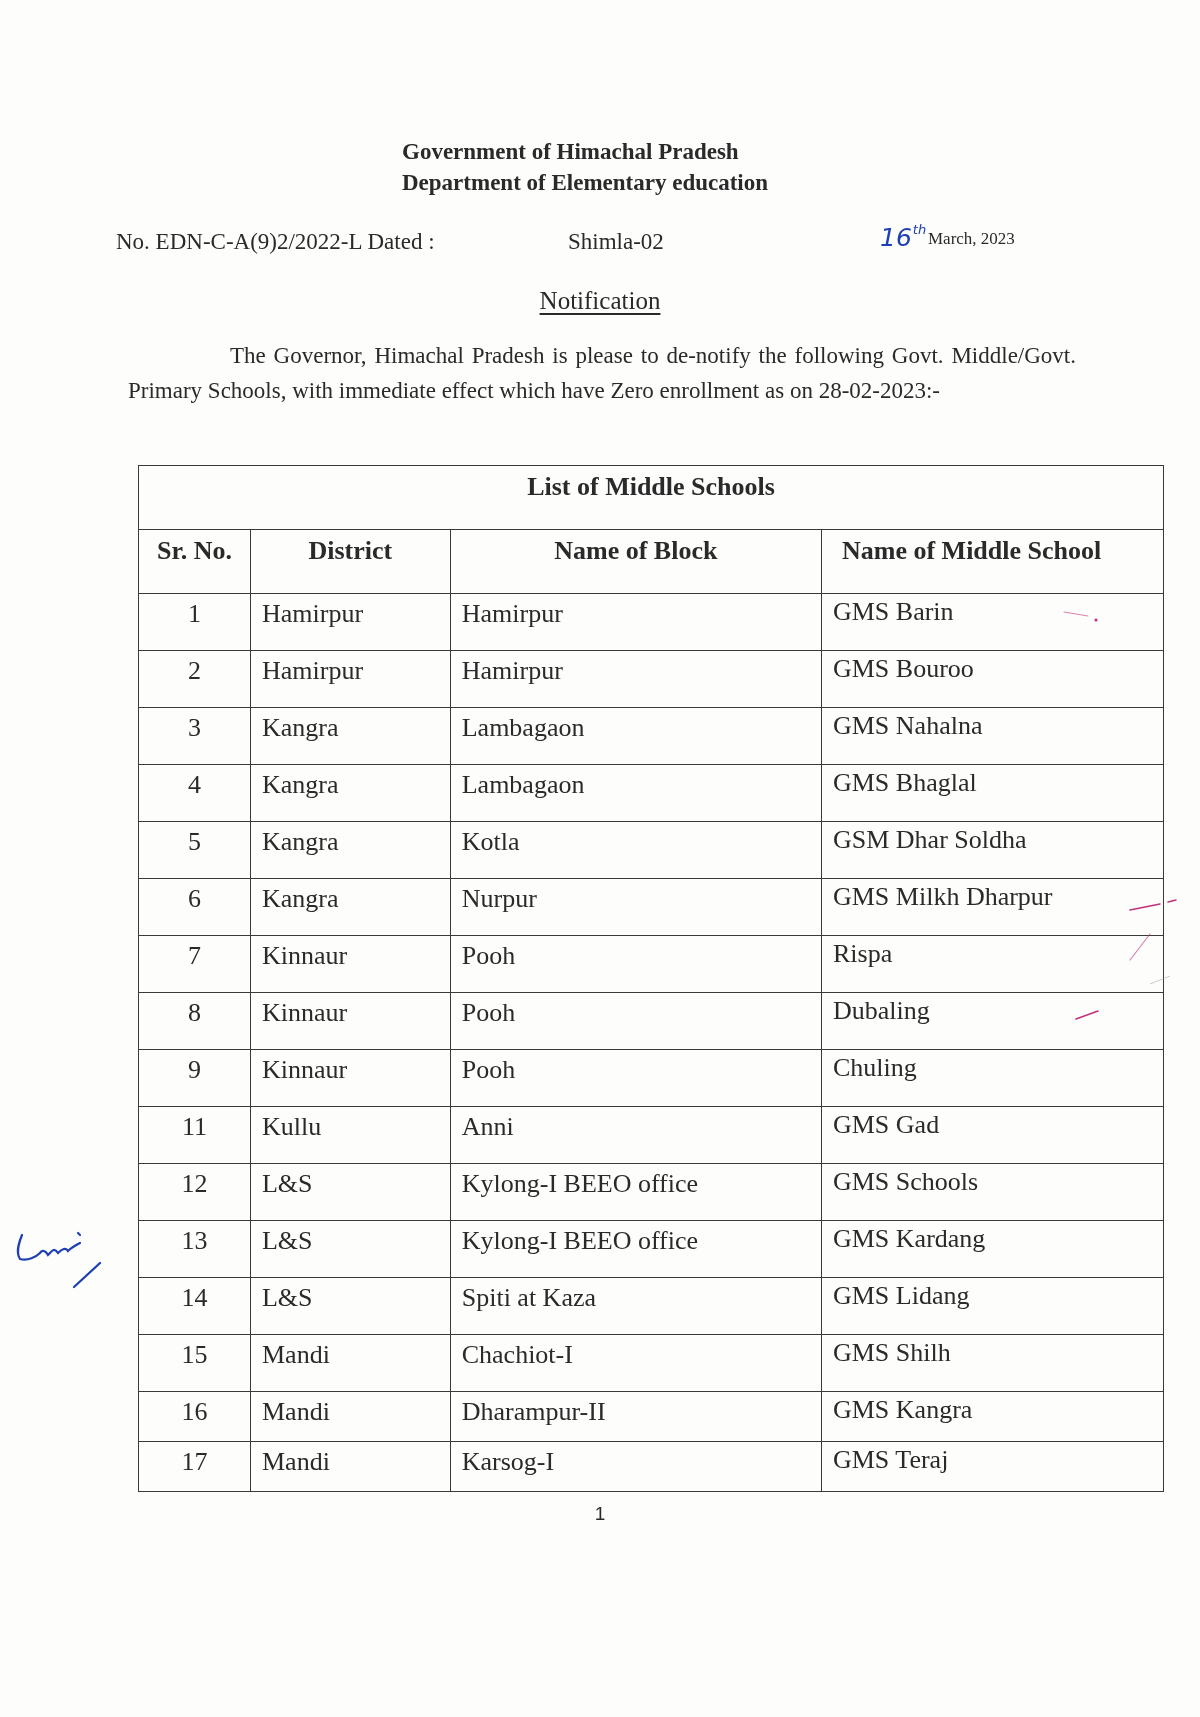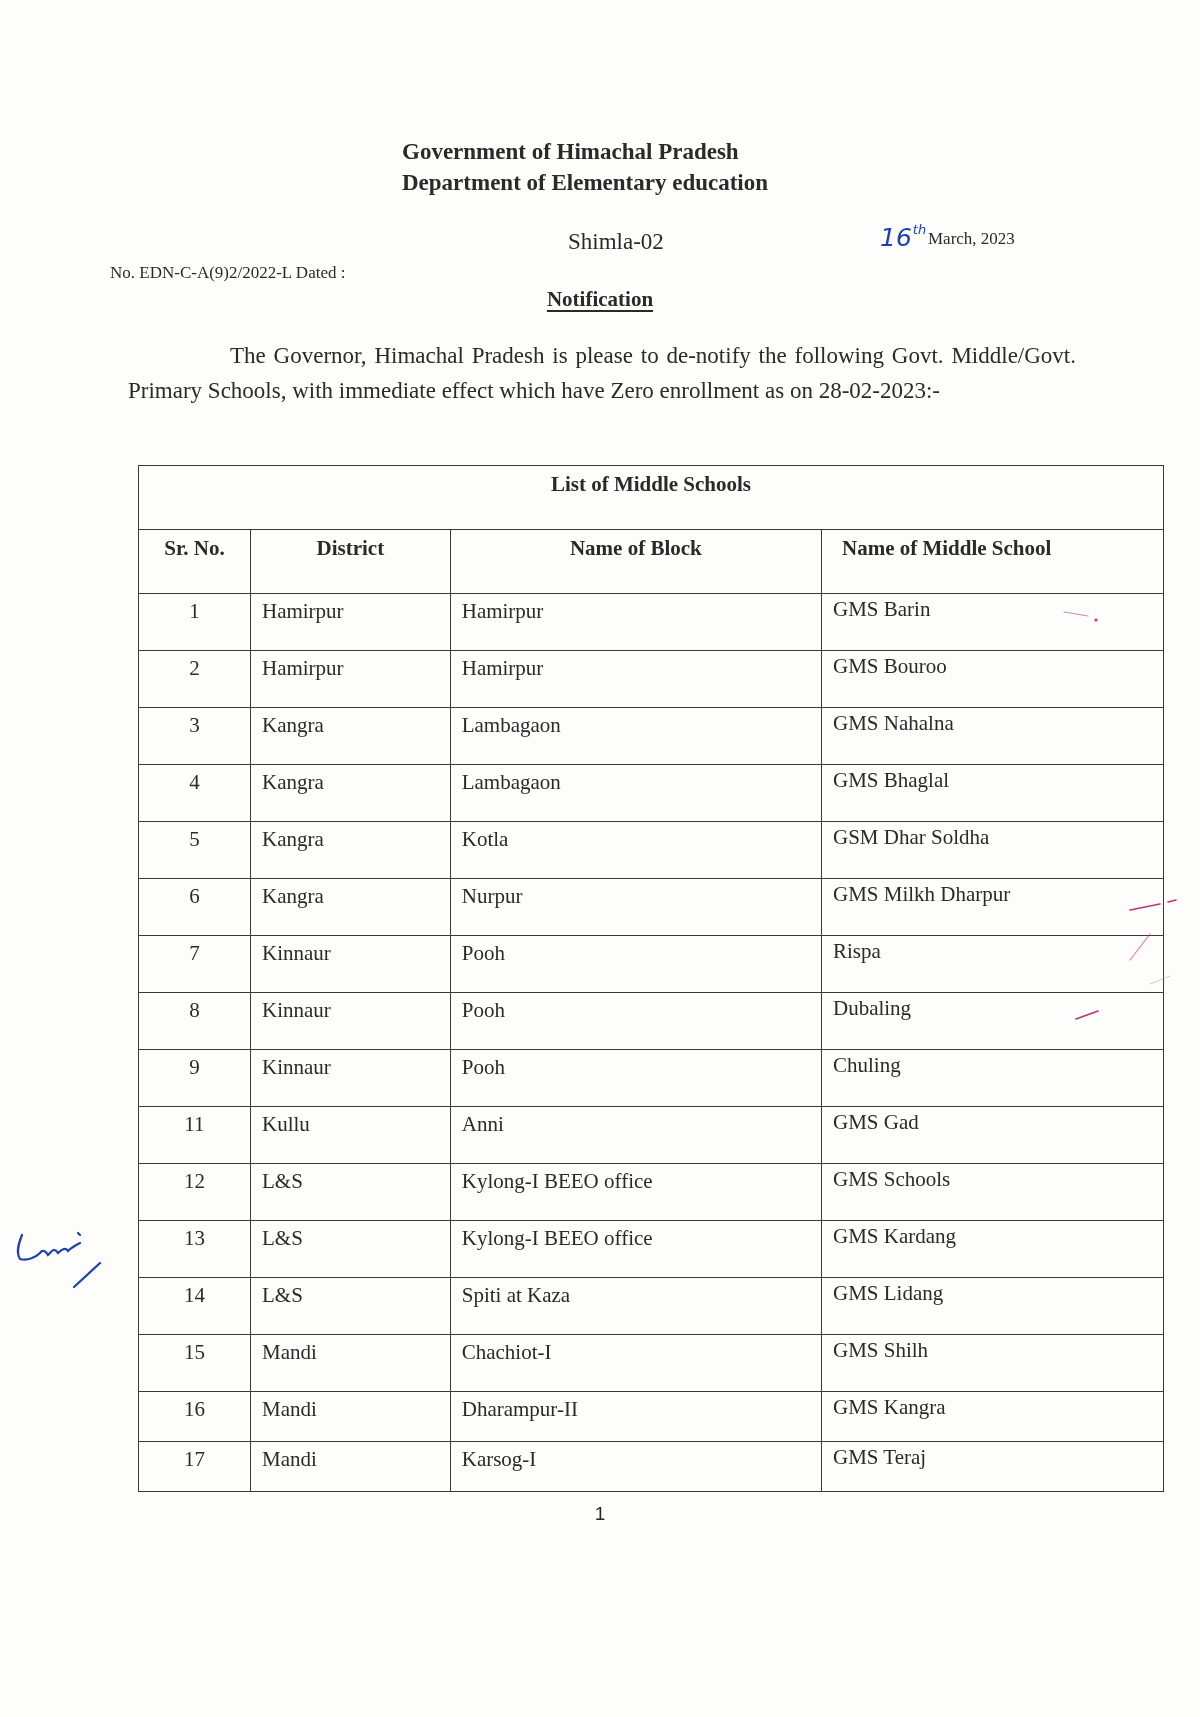--- a/index.html
+++ b/index.html
@@ -7,35 +7,35 @@
       width: 1200px; height: 1717px; position: relative; overflow: hidden;
       background: #fdfdfc;
       font-family: "Liberation Serif", "DejaVu Serif", serif;
       color: #2a2a2a;
     }
     .page { position: absolute; inset: 0; }
     .abs { position: absolute; white-space: nowrap; }
     .hdr-wrap { position: absolute; left: 402px; top: 136px; }
     .hdr-wrap div { font-weight: bold; font-size: 23px; line-height: 31px; }
 
-    .ref { top: 229px; left: 110px; font-size: 17px; margin-top: 34px; }
+    .ref { top: 229px; left: 116px; font-size: 23px; }
     .place { top: 229px; left: 568px; font-size: 23px; }
     .date-hand { top: 222px; left: 880px; font-size: 25px; color: #1d3fb4; font-family: "DejaVu Sans", sans-serif; font-style: italic; }
     .date-hand sup { font-size: 13px; vertical-align: 12px; margin-left: 1px; margin-top: 19px; }
     .date { top: 229px; left: 928px; font-size: 17px; }
 
-    .notif { top: 287px; left: 0; width: 1200px; text-align: center; font-weight: bold; font-size: 21px; }
+    .notif { top: 287px; left: 0; width: 1200px; text-align: center; font-weight: normal; font-size: 25px; }
     .notif span { text-decoration: underline; text-underline-offset: 4px; }
 
     .para { position: absolute; left: 128px; top: 338px; width: 948px; font-size: 23px; line-height: 35px; text-align: justify; }
     .para .indent { display: inline-block; width: 102px; }
 
     table.list {
       position: absolute; left: 138px; top: 465px; width: 1026px;
-      border-collapse: collapse; font-size: 21px;
+      border-collapse: collapse; font-size: 26px;
     }
     table.list td, table.list th { border: 1.5px solid #3a3a3a; padding: 0; }
     .cap-cell { height: 57px; text-align: center; font-weight: bold; vertical-align: top; padding-top: 6px !important; }
     .head th { height: 57px; font-weight: bold; vertical-align: top; padding-top: 6px !important; text-align: center; }
     .head th.c4 { text-align: left; padding-left: 20px !important; }
     .c1 { width: 110px; text-align: center; }
     .c2 { width: 186px; }
     .c3 { width: 356px; }
     .c4 { width: 318px; margin-top: 47px; }
     tbody.rows td { height: 51px; vertical-align: top; padding-top: 5px !important; }

